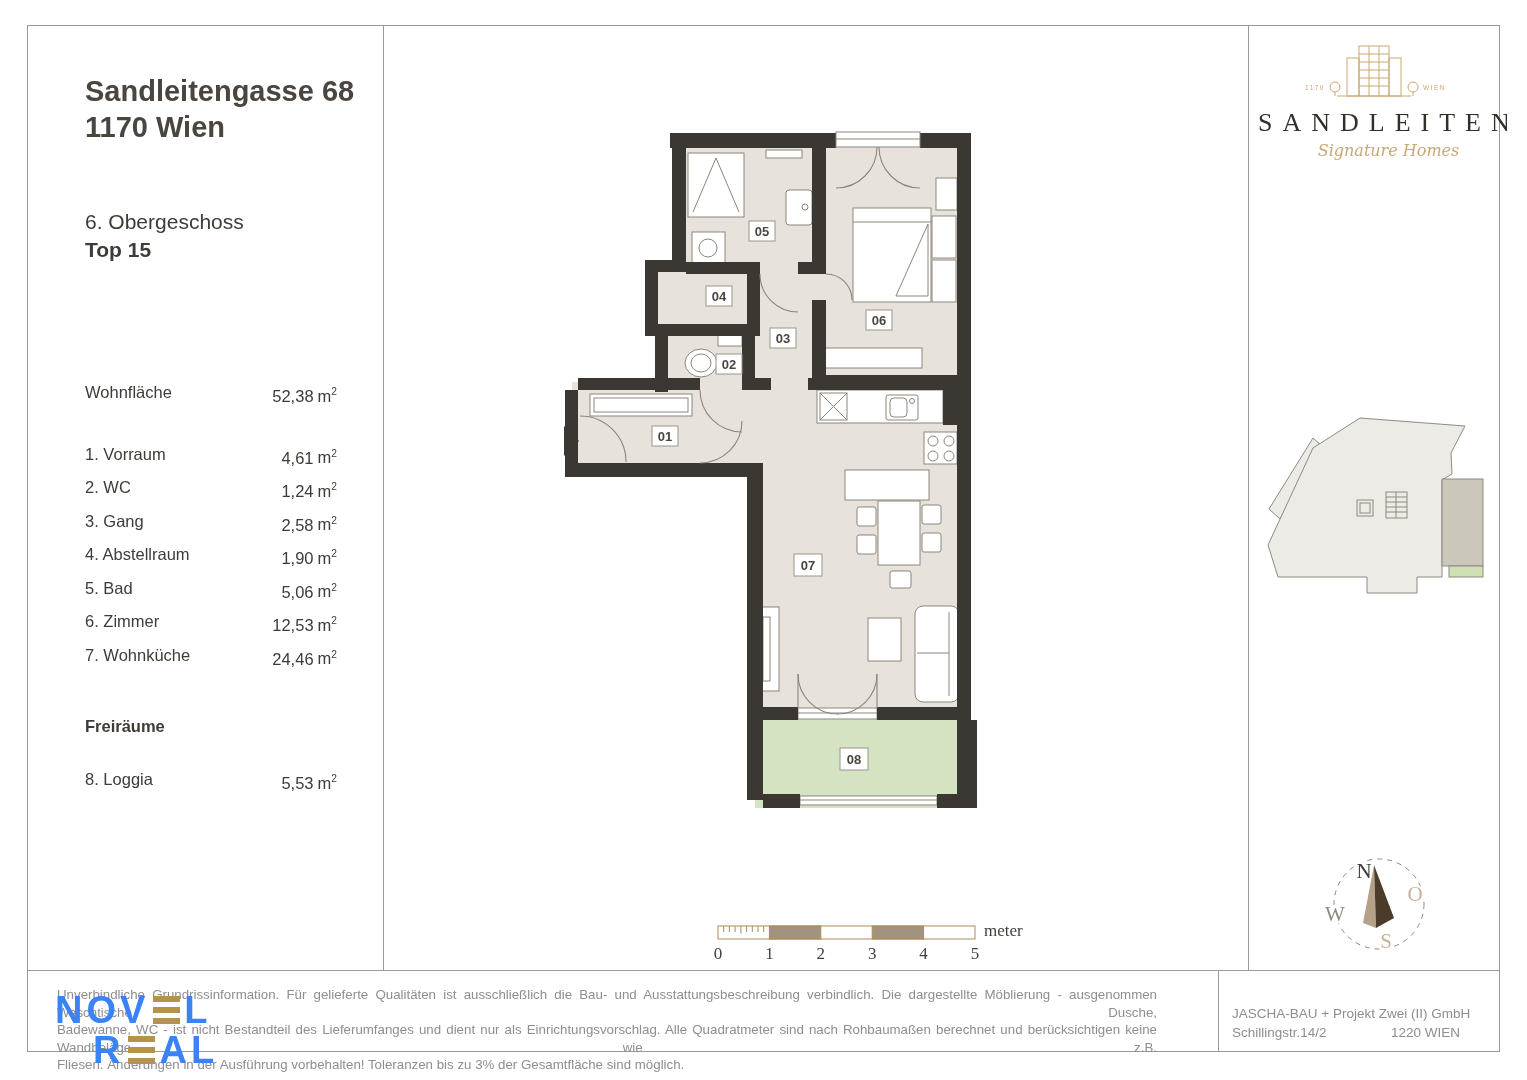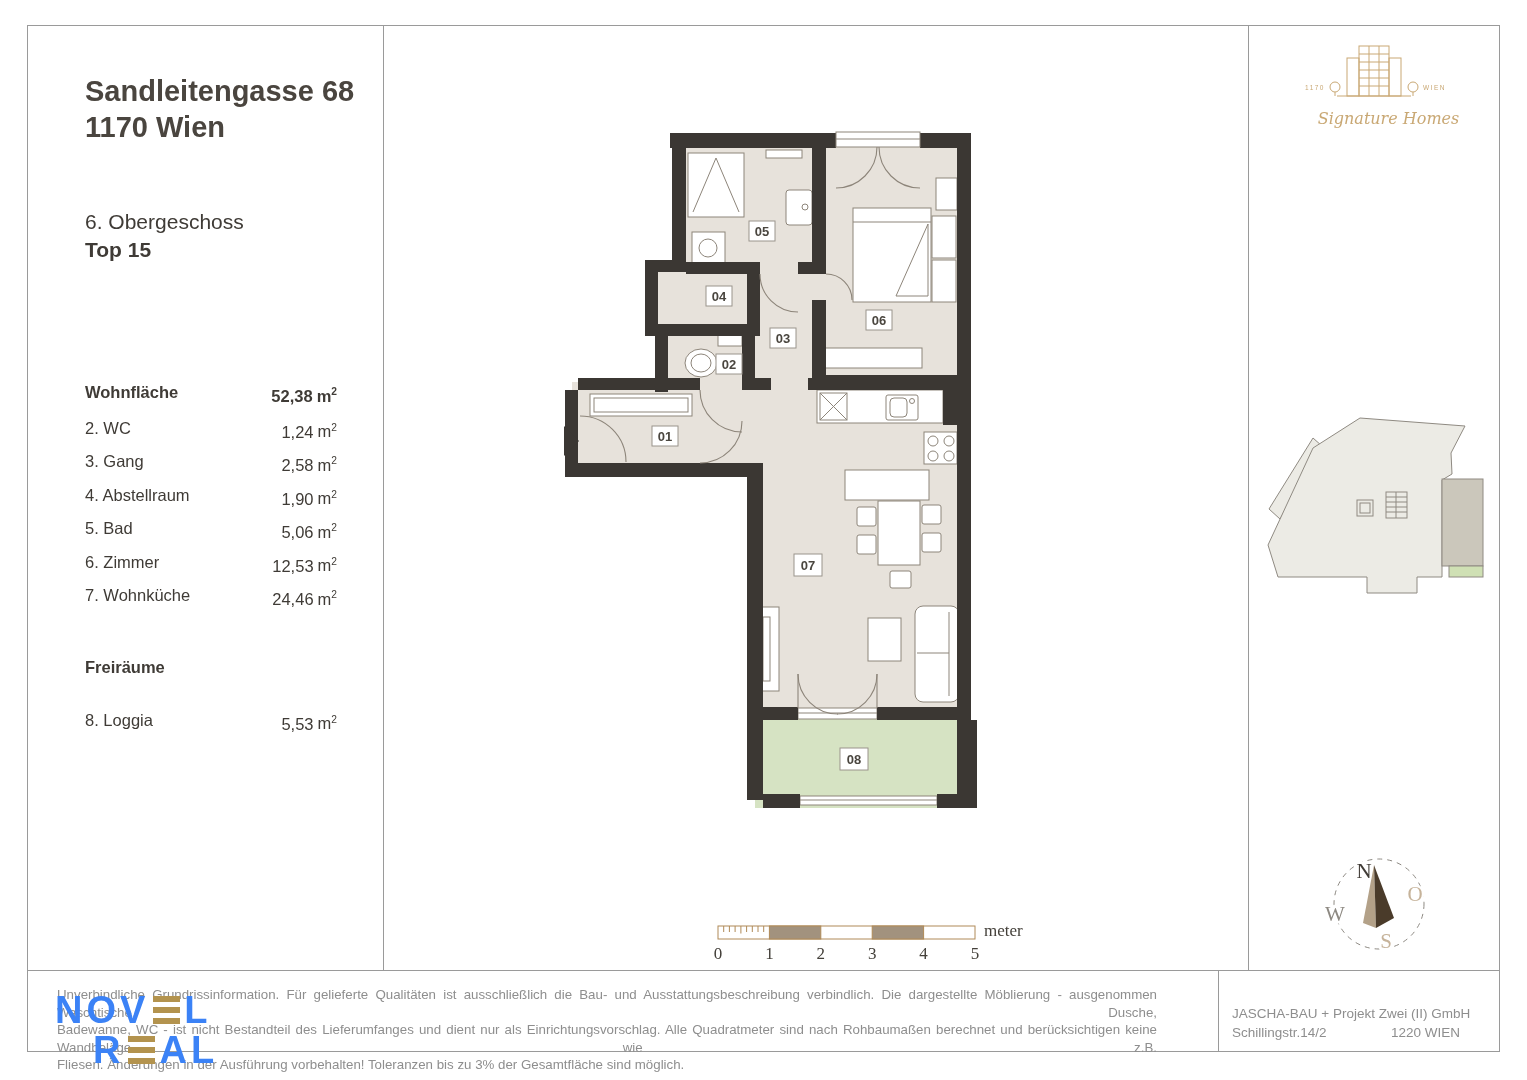--- a/index.html
+++ b/index.html
@@ -11,21 +11,21 @@
 
   
   #left-panel{position:absolute;left:27px;top:25px;width:356px;height:945px;}
   .title{position:absolute;left:58px;top:48px;font-size:29px;font-weight:bold;line-height:36px;color:#4a453f;}
   .floorblock{position:absolute;left:58px;top:183px;font-size:21px;line-height:28px;color:#3f3b36;}
   .floorblock .unit-name{font-weight:bold;}
   .areas{position:absolute;left:58px;top:352px;width:252px;font-size:16.5px;}
   .arow{display:flex;justify-content:space-between;line-height:30px;}
   .arow .val{white-space:nowrap;}
   .arow .u{margin-left:4px;}
-  .total{font-weight:bold;margin-bottom:2px;}
+  .total{font-weight:normal;margin-bottom:28px;}
   .freetitle{font-weight:bold;margin-top:44px;margin-bottom:28px;}
 
   
   #plan-svg{position:absolute;left:560px;top:120px;}
   #scalebar-svg{position:absolute;left:712px;top:918px;}
 
   
   #brand{position:absolute;left:1248px;top:40px;width:252px;text-align:center;}
   #brand-name{font-family:"Liberation Serif",serif;font-size:26px;letter-spacing:10px;color:#33302b;margin-top:2px;padding-left:10px;}
   #brand-tagline{font-family:"DejaVu Serif",serif;font-style:italic;font-size:16px;color:#c9a874;margin-top:3px;padding-left:29px;}
@@ -66,20 +66,24 @@
       <div>1170 Wien</div>
     </div>
     <div class="floorblock">
       <div>6. Obergeschoss</div>
       <div class="unit-name">Top 15</div>
     </div>
     <div class="areas">
       <div class="arow total">
         <span>Wohnfläche</span>
         <span class="val"><span>52,38</span><span class="u">m</span><sup>2</sup></span>
+      </div>
+      <div class="arow">
+        <span><span>1.</span> <span>Vorraum</span></span>
+        <span class="val"><span>4,61</span><span class="u">m</span><sup>2</sup></span>
       </div>
       <div class="arow">
         <span><span>2.</span> <span>WC</span></span>
         <span class="val"><span>1,24</span><span class="u">m</span><sup>2</sup></span>
       </div>
       <div class="arow">
         <span><span>3.</span> <span>Gang</span></span>
         <span class="val"><span>2,58</span><span class="u">m</span><sup>2</sup></span>
       </div>
       <div class="arow">
@@ -283,20 +287,21 @@
         <circle cx="36" cy="47" r="5"></circle>
           <line x1="36" y1="52" x2="36" y2="56"></line>
         <circle cx="114" cy="47" r="5"></circle>
           <line x1="114" y1="52" x2="114" y2="56"></line>
       </g>
       <g font-family="Liberation Sans, sans-serif" font-size="6.5" fill="#c9a874" letter-spacing="1.5">
         <text x="6" y="50">1170</text>
         <text x="124" y="50">WIEN</text>
       </g>
     </svg>
+    <div id="brand-name">SANDLEITEN</div>
     <div id="brand-tagline">Signature Homes</div>
   </div>
 
   <svg id="siteplan-svg" width="232" height="195" viewBox="0 0 232 195">
     <polygon points="51,30 60,38 18,111 7,101" fill="#ecebe5" stroke="#8f8a82"></polygon>
     <path d="M98,10 L203,18 L189,45 L190,66 L180,72 L180,169 L155,169 L155,185 L105,185 L105,169 L16,169 L6,137 L51,40 Z" fill="#ecebe5" stroke="#8f8a82"></path>
     <rect x="180" y="71" width="41" height="87" fill="#cbc7bb" stroke="#8f8a82"></rect>
     <rect x="187" y="158" width="34" height="11" fill="#cfe0b4" stroke="#8f8a82"></rect>
     <g fill="none" stroke="#8f8a82">
       <rect x="95" y="92" width="16" height="16"></rect>

